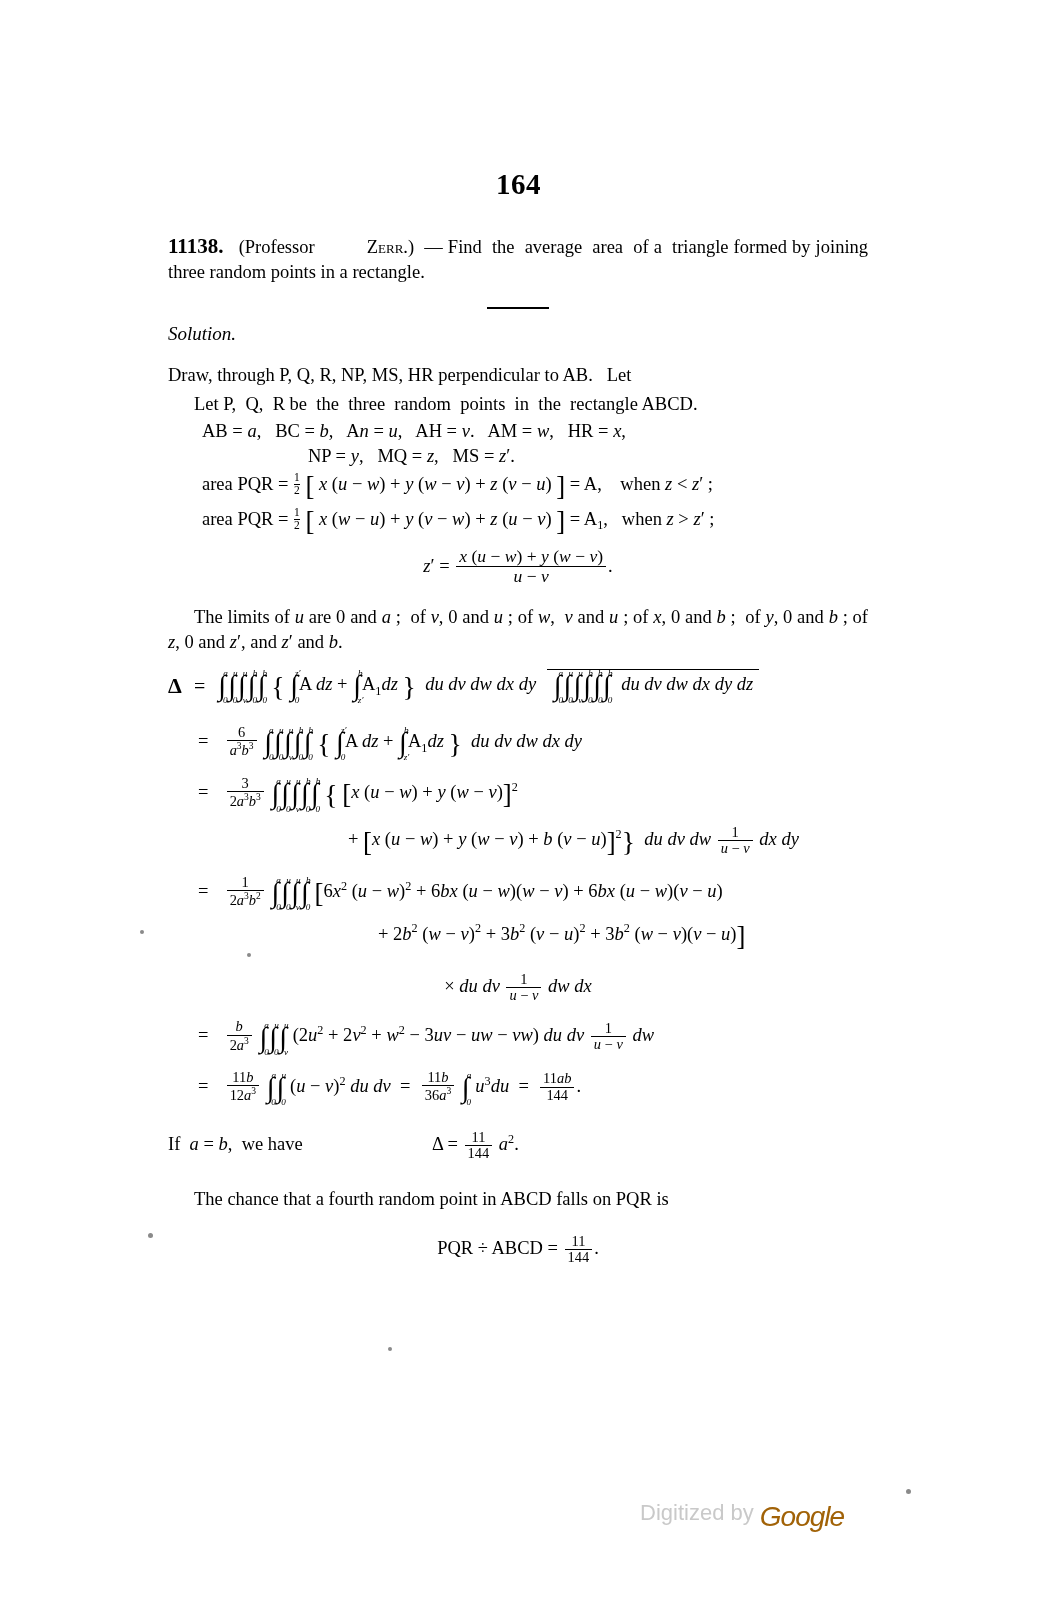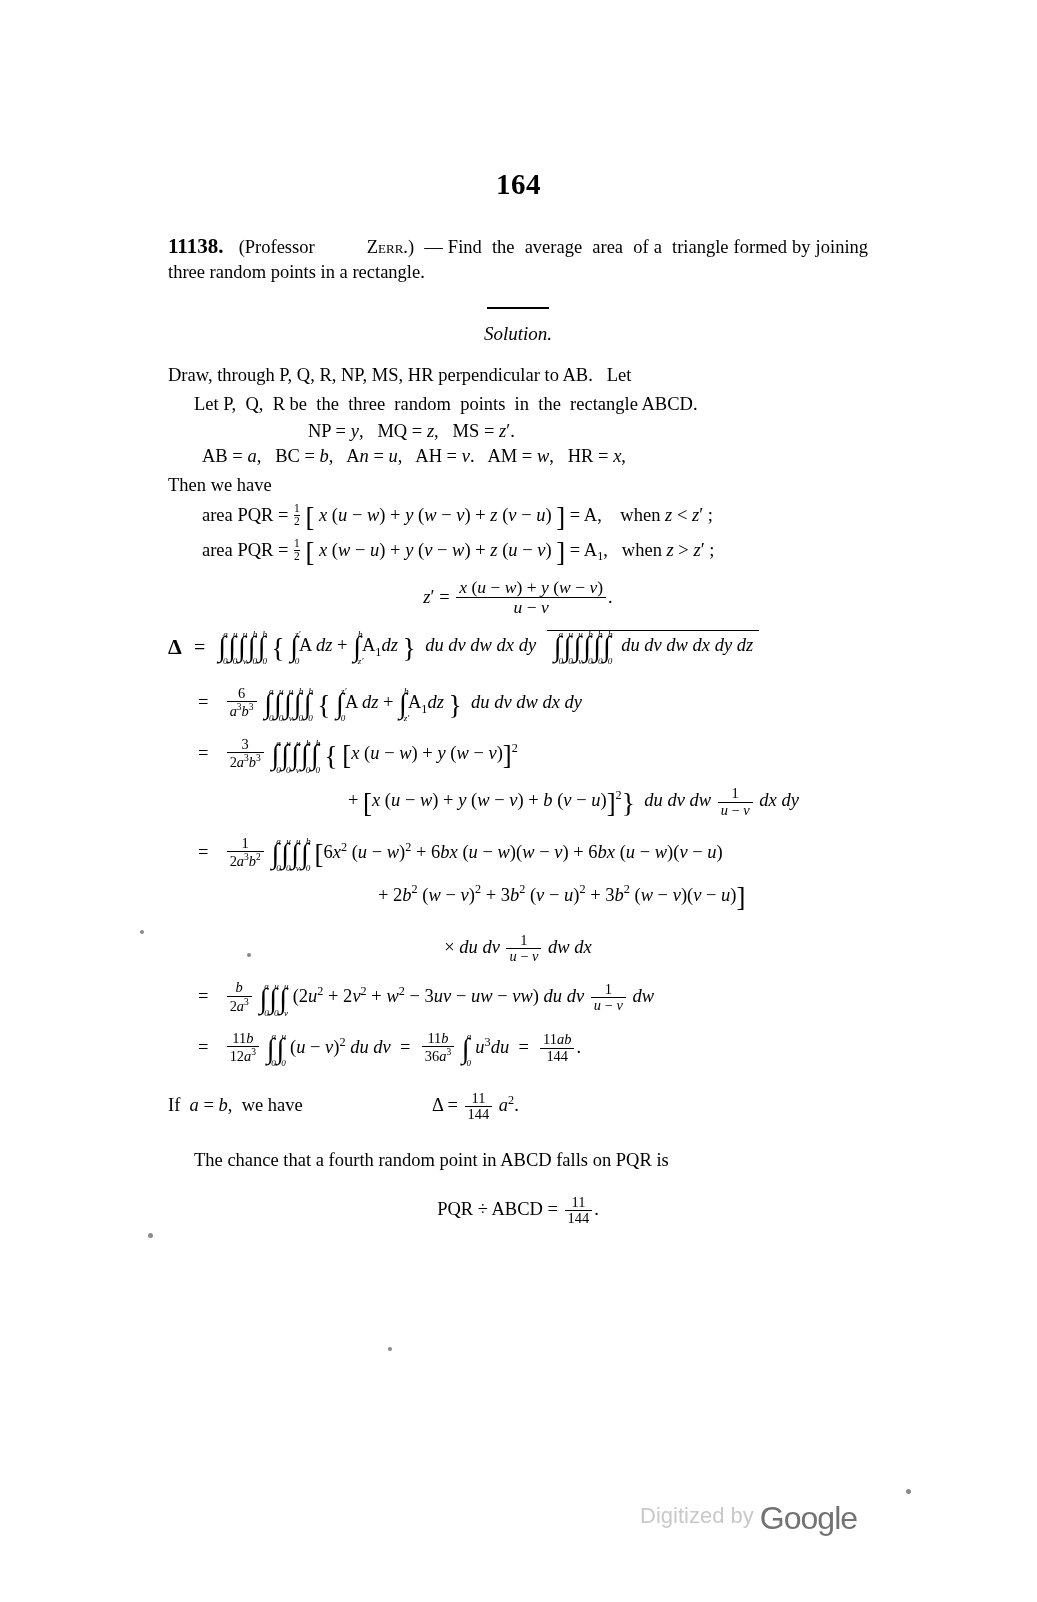--- a/index.html
+++ b/index.html
@@ -46,21 +46,21 @@
   .indent { text-indent: 26px; }
   .qnum { font-weight: bold; font-size: 21px; }
   .sc { font-variant: small-caps; margin-left: 47px; }
   .rule {
     margin: 22px auto 14px auto;
     width: 62px;
     height: 2px;
     background: #000;
   }
   .solution-head {
-    text-align: center;
+    text-align: left;
     font-style: italic;
     font-size: 19px;
     margin: 6px 0 18px 0;
   }
   .eqline {
     font-size: 18.5px;
     margin: 4px 0;
     white-space: nowrap;
   }
   .center { text-align: center; }
@@ -131,24 +131,25 @@
   .eqrow .eqsign { display: inline-block; width: 22px; }
   .watermark {
     position: absolute;
     left: 640px;
     top: 1500px;
     font-size: 22px;
     color: #c9c9c9;
     font-family: "Liberation Sans", sans-serif;
   }
   .watermark .g {
-    font-size: 32px;
-    color: #737373;
+    font-size: 28px;
+    color: #a16207;
     vertical-align: -6px;
     letter-spacing: -1px;
+    font-style: italic;
   }
   .speck { position: absolute; background: #8a8a8a; border-radius: 50%; }
 </style>
 </head>
 <body>
 
 <div class="page">
 
   <div class="page-number">164</div>
 
@@ -164,46 +165,48 @@
 
     <div class="solution-head">Solution.</div>
 
     <p class="para" style="text-indent:0">
       <span>Draw, through P, Q, R, NP, MS, HR perpendicular to AB.&nbsp;&nbsp;&nbsp;Let</span>
     </p>
     <p class="para indent">
       <span>Let P,&nbsp; Q,&nbsp; R be&nbsp; the&nbsp; three&nbsp; random&nbsp; points&nbsp; in&nbsp; the&nbsp; rectangle ABCD.</span>
     </p>
 
+    <div class="eqline ind1">
+      AB = <i>a</i>,&nbsp;&nbsp; BC = <i>b</i>,&nbsp;&nbsp; A<i>n</i> = <i>u</i>,&nbsp;&nbsp; AH = <i>v</i>.&nbsp;&nbsp; AM = <i>w</i>,&nbsp;&nbsp; HR = <i>x</i>,
+    </div>
     <div class="eqline ind3">
       NP = <i>y</i>,&nbsp;&nbsp; MQ = <i>z</i>,&nbsp;&nbsp; MS = <i>z</i>′.
     </div>
-    <div class="eqline ind1">
-      AB = <i>a</i>,&nbsp;&nbsp; BC = <i>b</i>,&nbsp;&nbsp; A<i>n</i> = <i>u</i>,&nbsp;&nbsp; AH = <i>v</i>.&nbsp;&nbsp; AM = <i>w</i>,&nbsp;&nbsp; HR = <i>x</i>,
-    </div>
-
-    <p class="para" style="margin-top:6px">Then we have</p>
+
 
     <div class="eqline ind1">
       area PQR = <span class="sfrac"><span class="num">1</span><span class="den">2</span></span>
       <span class="bigbrack">[</span> <i>x</i> (<i>u</i> − <i>w</i>) + <i>y</i> (<i>w</i> − <i>v</i>) + <i>z</i> (<i>v</i> − <i>u</i>) <span class="bigbrack">]</span> = A,&nbsp;&nbsp;&nbsp; when <i>z</i> &lt; <i>z</i>′ ;
     </div>
     <div class="eqline ind1">
       area PQR = <span class="sfrac"><span class="num">1</span><span class="den">2</span></span>
       <span class="bigbrack">[</span> <i>x</i> (<i>w</i> − <i>u</i>) + <i>y</i> (<i>v</i> − <i>w</i>) + <i>z</i> (<i>u</i> − <i>v</i>) <span class="bigbrack">]</span> = A<sub>1</sub>,&nbsp;&nbsp; when <i>z</i> &gt; <i>z</i>′ ;
     </div>
 
     <div class="eqline center" style="margin-top:10px">
       <i>z</i>′ =
       <span class="frac" style="font-size:0.95em">
         <span class="num"><i>x</i> (<i>u</i> − <i>w</i>) + <i>y</i> (<i>w</i> − <i>v</i>)</span>
         <span class="den"><i>u</i> − <i>v</i></span>
       </span>.
     </div>
 
+    <p class="para indent" style="margin-top:20px">
+      The limits of <i>u</i> are 0 and <i>a</i> ;&nbsp; of <i>v</i>, 0 and <i>u</i> ; of <i>w</i>,&nbsp; <i>v</i> and <i>u</i> ; of <i>x</i>, 0 and <i>b</i> ;&nbsp; of <i>y</i>, 0 and <i>b</i> ; of <i>z</i>, 0 and <i>z</i>′, and <i>z</i>′ and <i>b</i>.
+    </p>
 
 
     <div class="mathblock">
 
       <div class="delta-eq">
         <span class="lefteq">Δ</span>
         <span style="font-size:20px">=</span>
         <span class="dfrac-col">
           <span class="topline">
             <span class="intg">∫<span class="lim-lo">0</span><span class="lim-hi">a</span></span><span class="intg">∫<span class="lim-lo">0</span><span class="lim-hi">u</span></span><span class="intg">∫<span class="lim-lo">v</span><span class="lim-hi">u</span></span><span class="intg">∫<span class="lim-lo">0</span><span class="lim-hi">b</span></span><span class="intg">∫<span class="lim-lo">0</span><span class="lim-hi">b</span></span>

